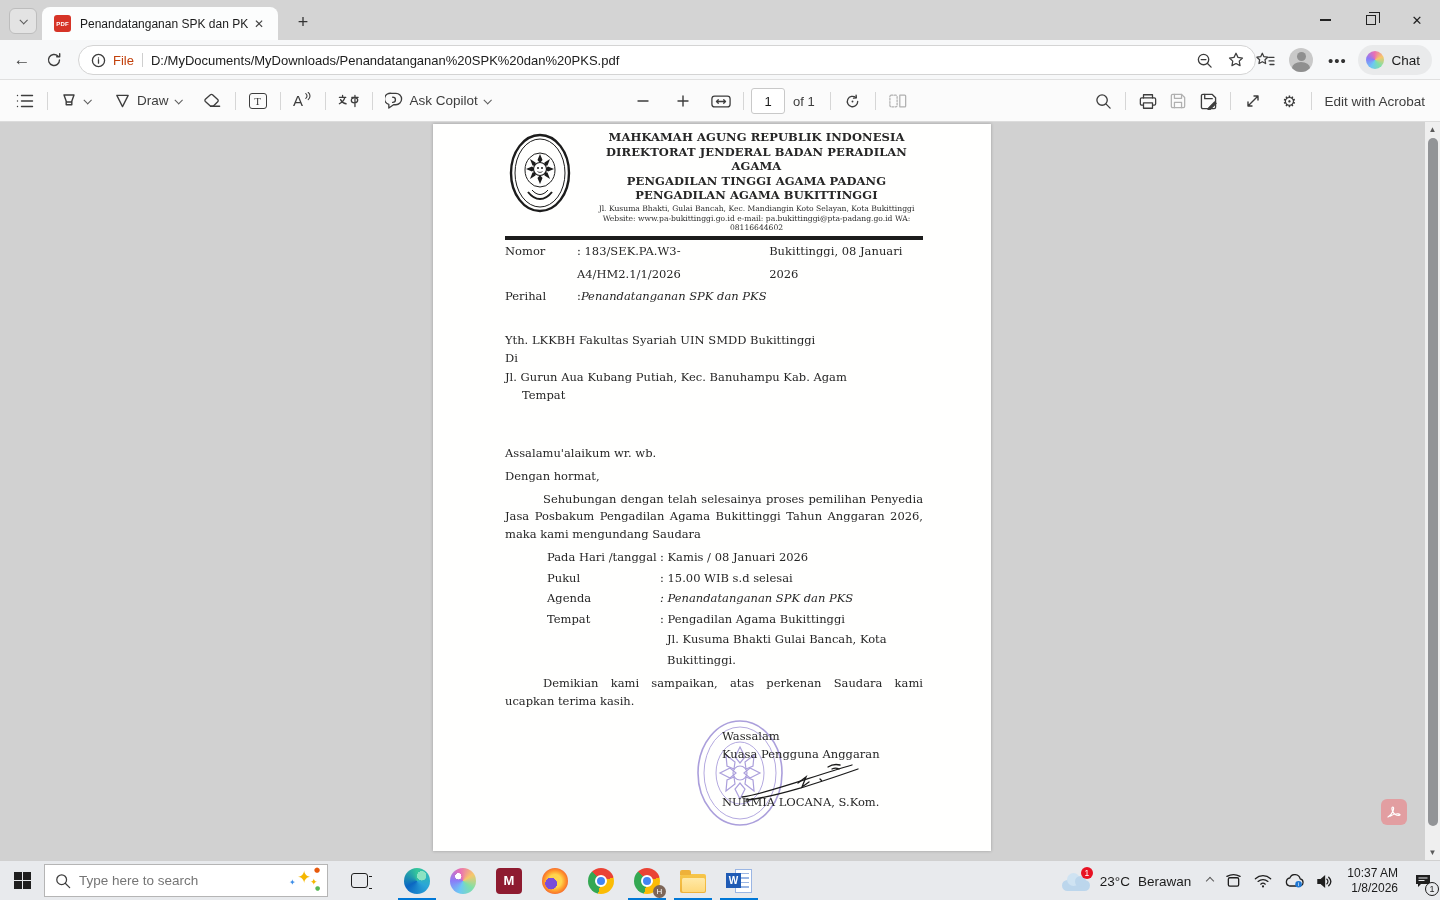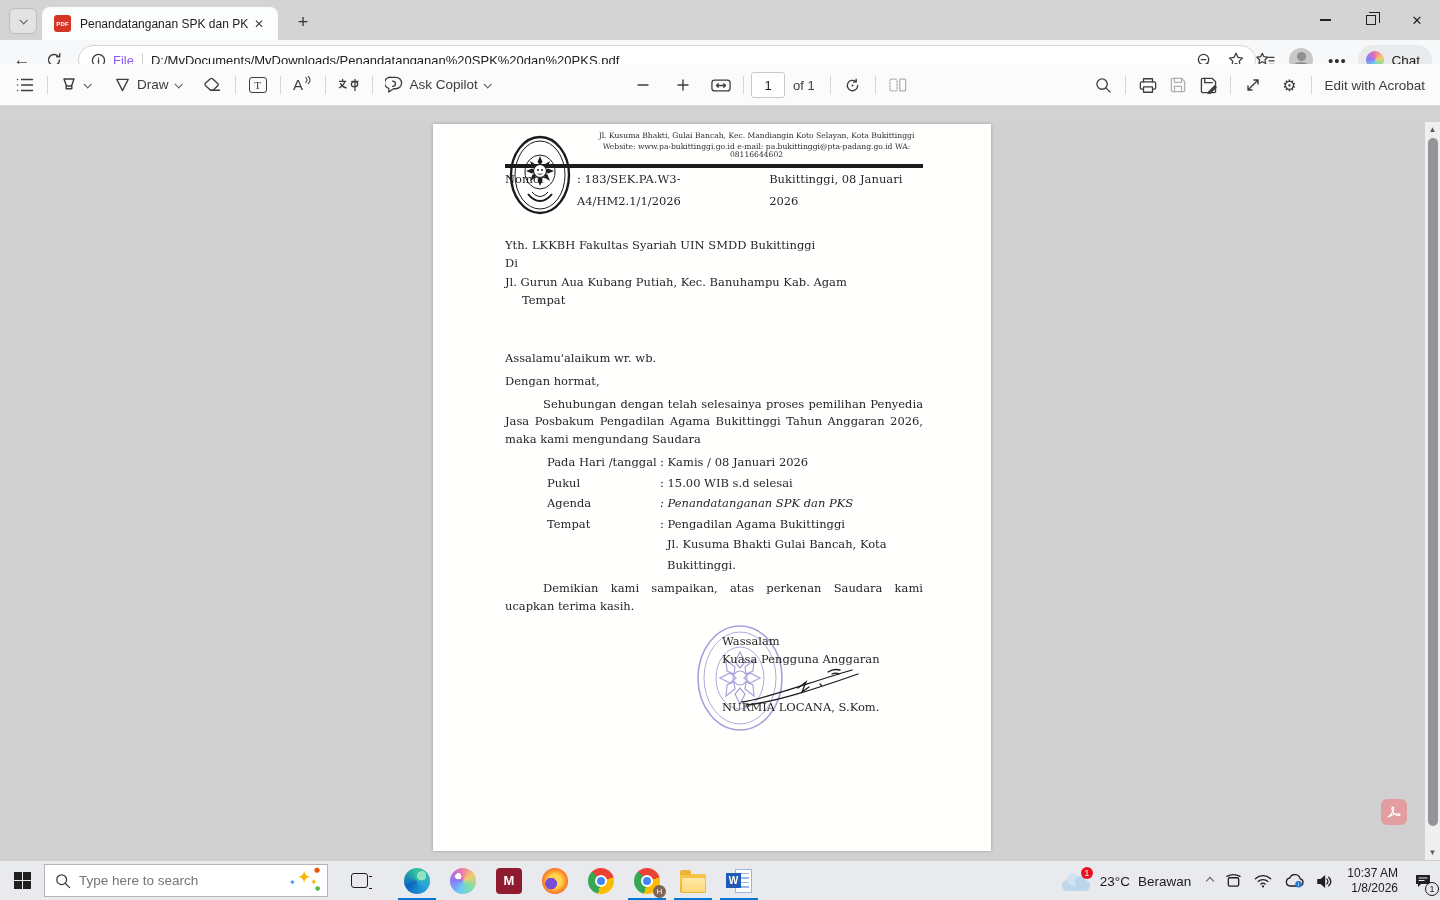--- a/index.html
+++ b/index.html
@@ -20,36 +20,36 @@
   .restore-glyph::before { content:""; position:absolute; left:2px; top:-4px; width:10px; height:10px; border:1.2px solid #222; border-left:none; border-bottom:none; }
   .min-glyph { width:11px; height:1.4px; background:#222; }
 
   .chev { display:inline-block; width:6px; height:6px; border-right:1.4px solid #5c5c5c; border-bottom:1.4px solid #5c5c5c; transform:rotate(45deg) translateY(-1px); }
   .chev.up { transform:rotate(-135deg); }
 
   
   .addressbar { position:absolute; top:40px; left:0; width:1440px; height:40px; background:#f7f8f9; border-bottom:1px solid #e0e0e0; display:flex; align-items:center; }
   .nav-ico { width:32px; height:32px; display:flex; align-items:center; justify-content:center; color:#4a4a4a; font-size:17px; cursor:pointer; }
   .url-pill { position:absolute; left:78px; top:5px; width:1178px; height:30px; background:#ffffff; border:1px solid #d4d4d4; border-radius:16px; display:flex; align-items:center; padding:0 10px 0 12px; }
-  .url-pill .label { font-size:13px; color:#8b5cf6; margin:0 4px 0 7px; }
+  .url-pill .label { font-size:13px; color:#c2410c; margin:0 4px 0 7px; }
   .url-sep { width:1px; height:14px; background:#cfcfcf; margin:0 8px 0 4px; }
   .url-text { font-size:13px; color:#202020; white-space:nowrap; overflow:hidden; flex:1; }
   .pill-right { display:flex; align-items:center; gap:14px; margin-left:8px; }
   .bar-right { position:absolute; right:8px; top:4px; height:32px; display:flex; align-items:center; gap:6px; }
   .bar-ico { width:30px; height:30px; display:flex; align-items:center; justify-content:center; cursor:pointer; color:#3c3c3c; }
   .avatar { width:24px; height:24px; border-radius:50%; background:#c9c9c9; position:relative; overflow:hidden; }
   .avatar::before { content:""; position:absolute; left:7.5px; top:4px; width:9px; height:9px; border-radius:50%; background:#8f8f8f; }
   .avatar::after { content:""; position:absolute; left:3px; top:14px; width:18px; height:12px; border-radius:50% 50% 0 0; background:#8f8f8f; }
   .ellipsis { font-size:15px; letter-spacing:1px; color:#333; }
   .chat-btn { display:flex; align-items:center; gap:7px; background:#e9eaeb; border-radius:15px; height:30px; padding:0 12px 0 8px; cursor:pointer; }
   .copilot-logo { width:18px; height:18px; border-radius:50%; background:conic-gradient(from 210deg,#6cc7f5,#8b7bf7,#e96fb4,#f7c76b,#7ee0a8,#6cc7f5); }
   .chat-label { font-size:13.5px; color:#1b1b1b; }
 
   
-  .pdfbar { position:absolute; top:64px; left:0; width:1440px; height:42px; background:#fbfbfb; border-bottom:1px solid #dcdcdc; display:flex; align-items:center; }
+  .pdfbar { position:absolute; top:80px; left:0; width:1440px; height:42px; background:#fbfbfb; border-bottom:1px solid #dcdcdc; display:flex; align-items:center; }
   .tb-group { display:flex; align-items:center; }
   .tb-btn { height:30px; min-width:30px; display:flex; align-items:center; justify-content:center; gap:6px; padding:0 5px; color:#3d3d3d; font-size:13.5px; cursor:pointer; border-radius:4px; }
   .tb-btn.disabled { color:#b0b0b0; cursor:default; }
   .tb-sep { width:1px; height:18px; background:#d6d6d6; margin:0 7px; }
   .tb-svg { stroke:#3d3d3d; fill:none; stroke-width:1.4; stroke-linecap:round; stroke-linejoin:round; }
   .tb-svg.gray { stroke:#b0b0b0; }
   .page-input { width:34px; height:26px; border:1px solid #c9c9c9; border-radius:3px; text-align:center; font-size:13px; color:#1b1b1b; background:#fff; }
   .of-label { font-size:13px; color:#3d3d3d; margin:0 8px; }
   .center-tools { position:absolute; left:628px; top:6px; display:flex; align-items:center; }
   .right-tools { position:absolute; right:10px; top:6px; display:flex; align-items:center; }
@@ -366,30 +366,41 @@
             <path d="M22 47l5.5-3.5 .5-3.5-3.5 .5z"></path>
               <path d="M42 47l-5.5-3.5-.5-3.5 3.5 .5z"></path>
           </g>
           <circle cx="32" cy="37" r="6.5" fill="#fff" stroke="#1c1c1c" stroke-width="1.2"></circle>
           <circle cx="30" cy="36" r="1" fill="#1c1c1c"></circle>
             <circle cx="34" cy="36" r="1" fill="#1c1c1c"></circle>
           <path d="M29.5 39.5c1.5 1.2 3.5 1.2 5 0" fill="none" stroke="#1c1c1c" stroke-width="0.8"></path>
           <path d="M20 60c3.5 4.5 8 7 12 7s8.5-2.5 12-7" fill="none" stroke="#1c1c1c" stroke-width="2"></path>
           <path d="M24 58c2.5 3 5.5 4.5 8 4.5s5.5-1.5 8-4.5" fill="none" stroke="#1c1c1c" stroke-width="1"></path>
         </svg>
+        <div class="lh-lines">
+          <div>MAHKAMAH AGUNG REPUBLIK INDONESIA</div>
+          <div>DIREKTORAT JENDERAL BADAN PERADILAN AGAMA</div>
+          <div>PENGADILAN TINGGI AGAMA PADANG</div>
+          <div>PENGADILAN AGAMA BUKITTINGGI</div>
+        </div>
         <div class="lh-small">Jl. Kusuma Bhakti, Gulai Bancah, Kec. Mandiangin Koto Selayan, Kota Bukittinggi</div>
         <div class="lh-small">Website: www.pa-bukittinggi.go.id e-mail: pa.bukittinggi@pta-padang.go.id WA: 08116644602</div>
       </div>
       <div class="lh-rule"></div>
 
       <div class="meta">
         <div class="meta-row">
           <span class="meta-label">Nomor</span>
           <span>: 183/SEK.PA.W3-A4/HM2.1/1/2026</span>
           <span class="meta-date">Bukittinggi, 08 Januari 2026</span>
+        </div>
+        <div class="meta-row">
+          <span class="meta-label">Perihal</span>
+          <span>: </span>
+          <span class="italic">Penandatanganan SPK dan PKS</span>
         </div>
       </div>
 
       <div class="recipient">
         <div><span>Yth. </span><span class="bold">LKKBH Fakultas Syariah UIN SMDD Bukittinggi</span></div>
         <div>Di</div>
         <div>Jl. Gurun Aua Kubang Putiah, Kec. Banuhampu Kab. Agam</div>
         <div class="tempat">Tempat</div>
       </div>
 

